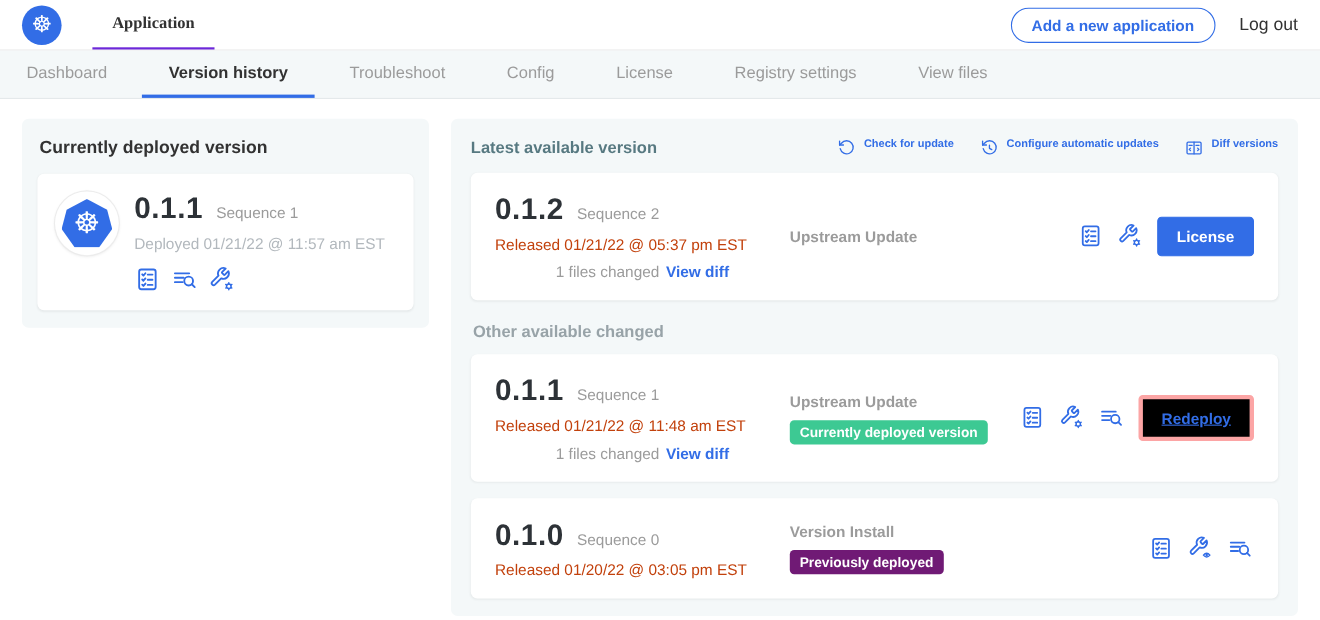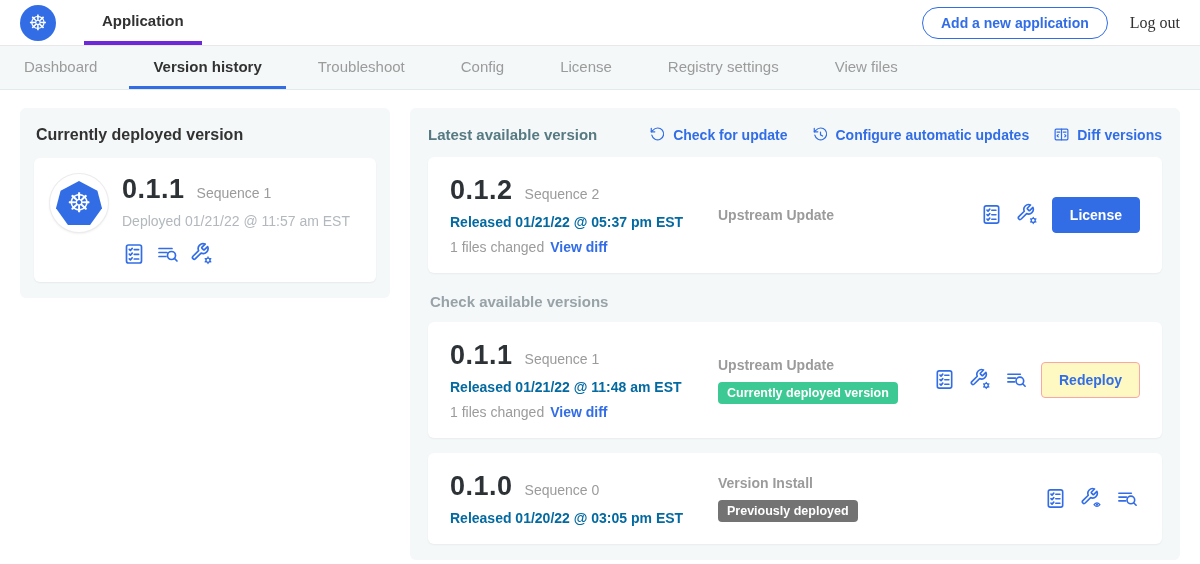--- a/index.html
+++ b/index.html
@@ -9,24 +9,24 @@
     font-family:"Liberation Sans", sans-serif;
     color:#323232; overflow:hidden;
   }
   svg.ic { stroke:#326DE6; fill:none; stroke-width:1.7; stroke-linecap:round; stroke-linejoin:round; }
 
   
   .topnav { height:46px; background:#fff; display:flex; align-items:stretch; padding:0 20px; border-bottom:1px solid #e8e8e8; }
   .logo-wrap { display:flex; align-items:center; margin-right:28px; }
   .k8s-logo { width:36px; height:36px; border-radius:50%; background:#326DE6; color:#fff; display:flex; align-items:center; justify-content:center; font-size:21px; line-height:1; }
   .top-tab { display:flex; align-items:center; padding:0 18px; font-size:15px; font-weight:700; color:#323232; cursor:pointer; border-bottom:2px solid transparent; }
-  .top-tab.active { border-bottom:4px solid #6d28d9; }
+  .top-tab.active { border-bottom:2px solid #6d28d9;font-family:Liberation Serif, serif; }
   .topnav .spacer { flex:1; }
   .pill-btn { align-self:center; border:1px solid #326DE6; color:#326DE6; background:#fff; border-radius:9999px; font-size:14px; font-weight:700; padding:7px 18px; cursor:pointer; font-family:inherit; }
-  .logout { display:flex; align-items:center; font-size:16px; margin-left:22px; cursor:pointer;font-family:Liberation Serif, serif; }
+  .logout { display:flex; align-items:center; font-size:16px; margin-left:22px; cursor:pointer; }
 
   
   .subnav { height:44px; background:#f4f8f9; border-bottom:1px solid #e4e9eb; display:flex; align-items:stretch; gap:8px; }
   .sub-item { display:flex; align-items:center; padding:0 24px; font-size:15px; color:#9b9b9b; cursor:pointer; border-bottom:3px solid transparent; }
   .sub-item.active { color:#323232; font-weight:700; border-bottom:3px solid #326DE6; }
 
   
   .main { display:flex; align-items:flex-start; gap:20px; padding:18px 20px; }
   .panel { background:#f4f8f9; border-radius:6px; }
   .left-panel { width:370px; padding:14px 14px 16px; }
@@ -38,37 +38,37 @@
   .ver-num { font-size:27px; font-weight:700; color:#2d3237; letter-spacing:.5px; }
   .seq { font-size:14px; color:#9b9b9b; }
   .deployed-line { font-size:14px; color:#b2b8bd; font-weight:500; margin-top:8px; }
   .icon-row { display:flex; align-items:center; gap:10px; margin-top:13px; }
   .icon-btn { width:24px; height:24px; cursor:pointer; display:inline-flex; }
 
   .right-panel { flex:1; padding:14px 18px 16px; }
   .rp-header { display:flex; align-items:center; justify-content:space-between; margin:4px 0 14px; }
   .rp-title { font-size:15px; font-weight:600; color:#577981; }
   .rp-actions { display:flex; align-items:center; gap:24px; }
-  .action-link { display:flex; align-items:flex-end; gap:7px; color:#326DE6; font-size:14px; font-weight:700; cursor:pointer; }
+  .action-link { display:flex; align-items:flex-start; gap:7px; color:#326DE6; font-size:10px; font-weight:700; cursor:pointer; }
   .action-link svg { width:17px; height:17px; }
 
   .ver-card { background:#fff; border-radius:6px; box-shadow:0 1px 2px rgba(0,0,0,.05); padding:18px 22px; display:flex; align-items:center; }
   .vc-left { width:268px; flex:0 0 auto; }
-  .released { font-size:14px; color:#0369a1; font-weight:700; margin-top:8px; }
-  .files-row { font-size:14px; color:#9b9b9b; margin-top:9px; }
+  .released { font-size:14px; color:#c2410c; font-weight:400; margin-top:8px; }
+  .files-row { font-size:14px; color:#9b9b9b; margin-top:9px;text-align:center; }
   .view-diff { color:#326DE6; font-weight:700; margin-left:6px; cursor:pointer; text-decoration:none; }
   .vc-mid { flex:1; padding-left:0; }
   .source-label { font-size:14px; font-weight:700; color:#9b9b9b; }
   .badge { display:inline-block; margin-top:9px; font-size:12.5px; font-weight:700; color:#fff; border-radius:4px; padding:4px 9px; }
   .badge.green { background:#3dc993; }
-  .badge.gray  { background:#737373; }
+  .badge.gray  { background:#701a75; }
   .vc-right { display:flex; align-items:center; gap:12px; }
   .btn { font-family:inherit; font-size:14px; font-weight:700; border-radius:4px; padding:9px 17px; cursor:pointer; }
   .btn.primary { background:#326DE6; color:#fff; border:1px solid #326DE6; }
-  .btn.outline { background:#fef9c3; color:#326DE6; border:1px solid #fca5a5; }
+  .btn.outline { background:#000000; color:#326DE6; border:4px solid #fca5a5;text-decoration:underline; }
   .other-title { font-size:15px; font-weight:600; color:#98a3a8; margin:20px 2px 12px; }
   .gap15 { height:15px; }
 </style>
 </head>
 <body>
 
 <svg width="0" height="0" style="position:absolute">
   <symbol id="i-checklist" viewBox="0 0 24 24">
     <rect x="4.5" y="3" width="15" height="18" rx="2"></rect>
     <polyline points="7.3,7.4 8.4,8.5 10.2,6.4"></polyline>
@@ -239,21 +239,21 @@
           </span>
         <span class="icon-btn">
             <svg class="ic" width="23" height="23">
               <use href="#i-wrenchgear"></use>
             </svg>
           </span>
         <button class="btn primary">License</button>
       </div>
     </div>
 
-    <div class="other-title">Check available versions</div>
+    <div class="other-title">Other available changed</div>
 
     <div class="ver-card">
       <div class="vc-left">
         <div class="ver-row">
           <span class="ver-num">0.1.1</span>
           <span class="seq">Sequence 1</span>
         </div>
         <div class="released">Released 01/21/22 @ 11:48 am EST</div>
         <div class="files-row">
           <span>1 files changed</span><a class="view-diff">View diff</a>

